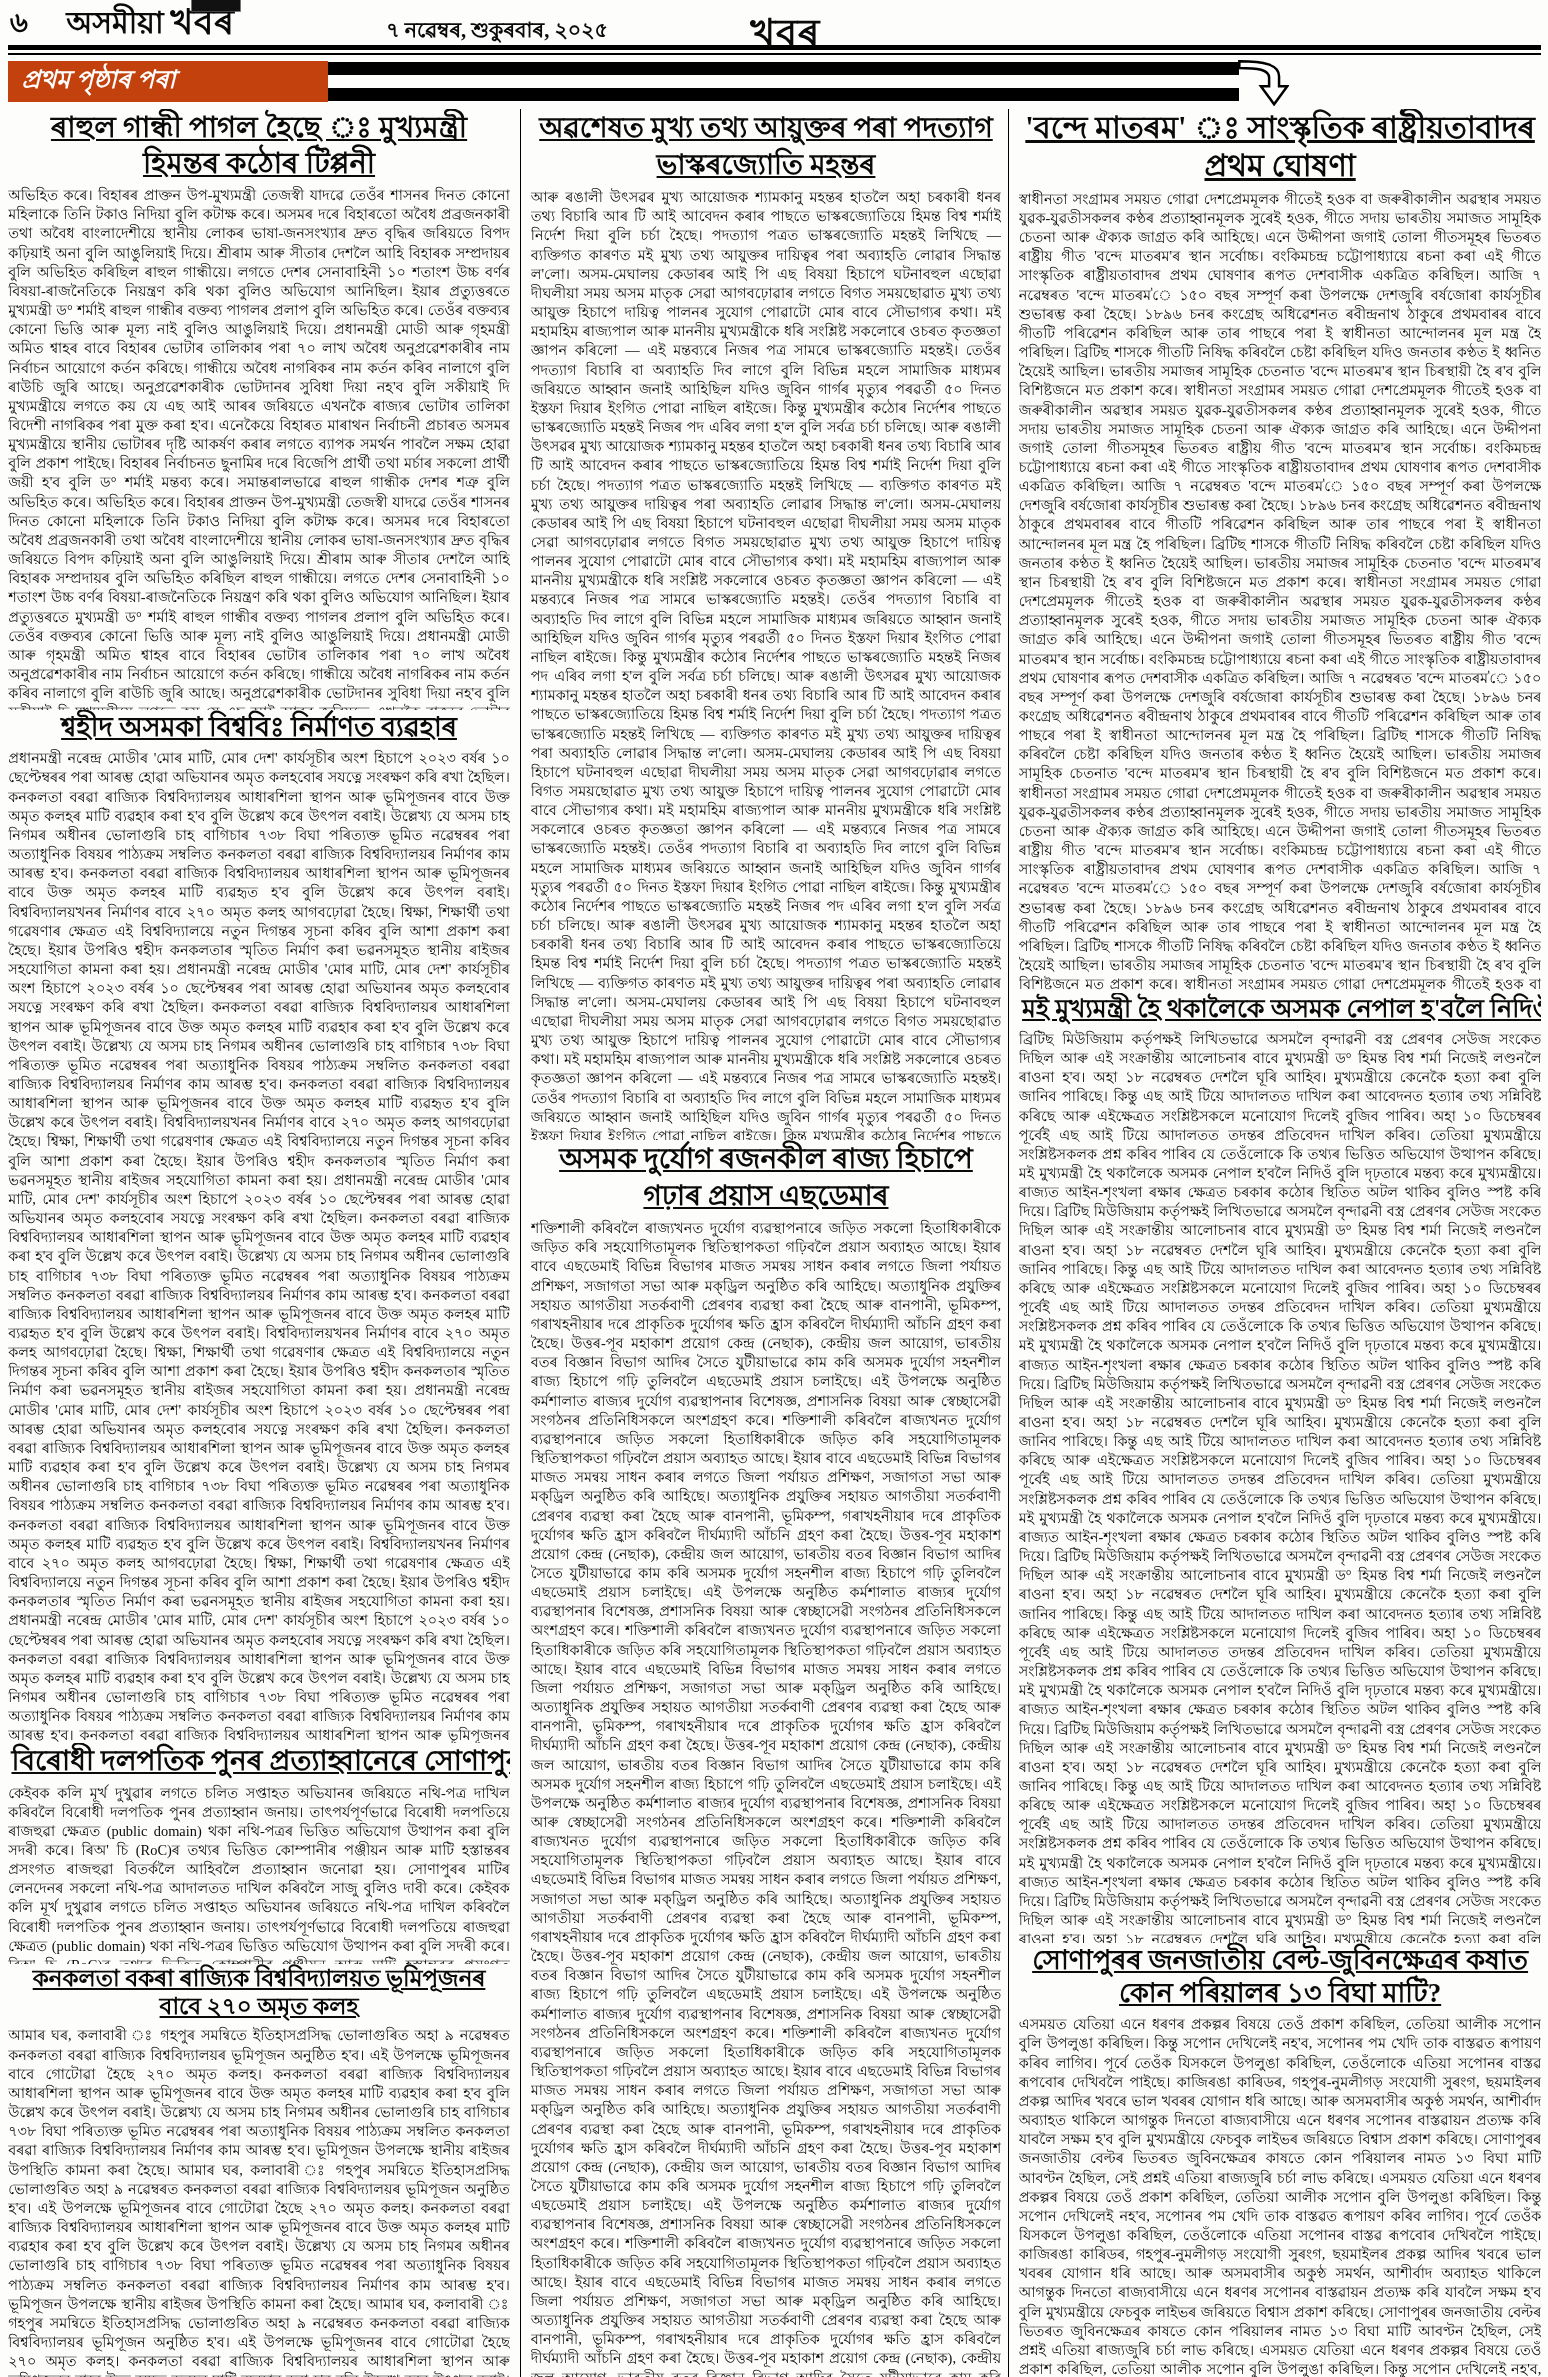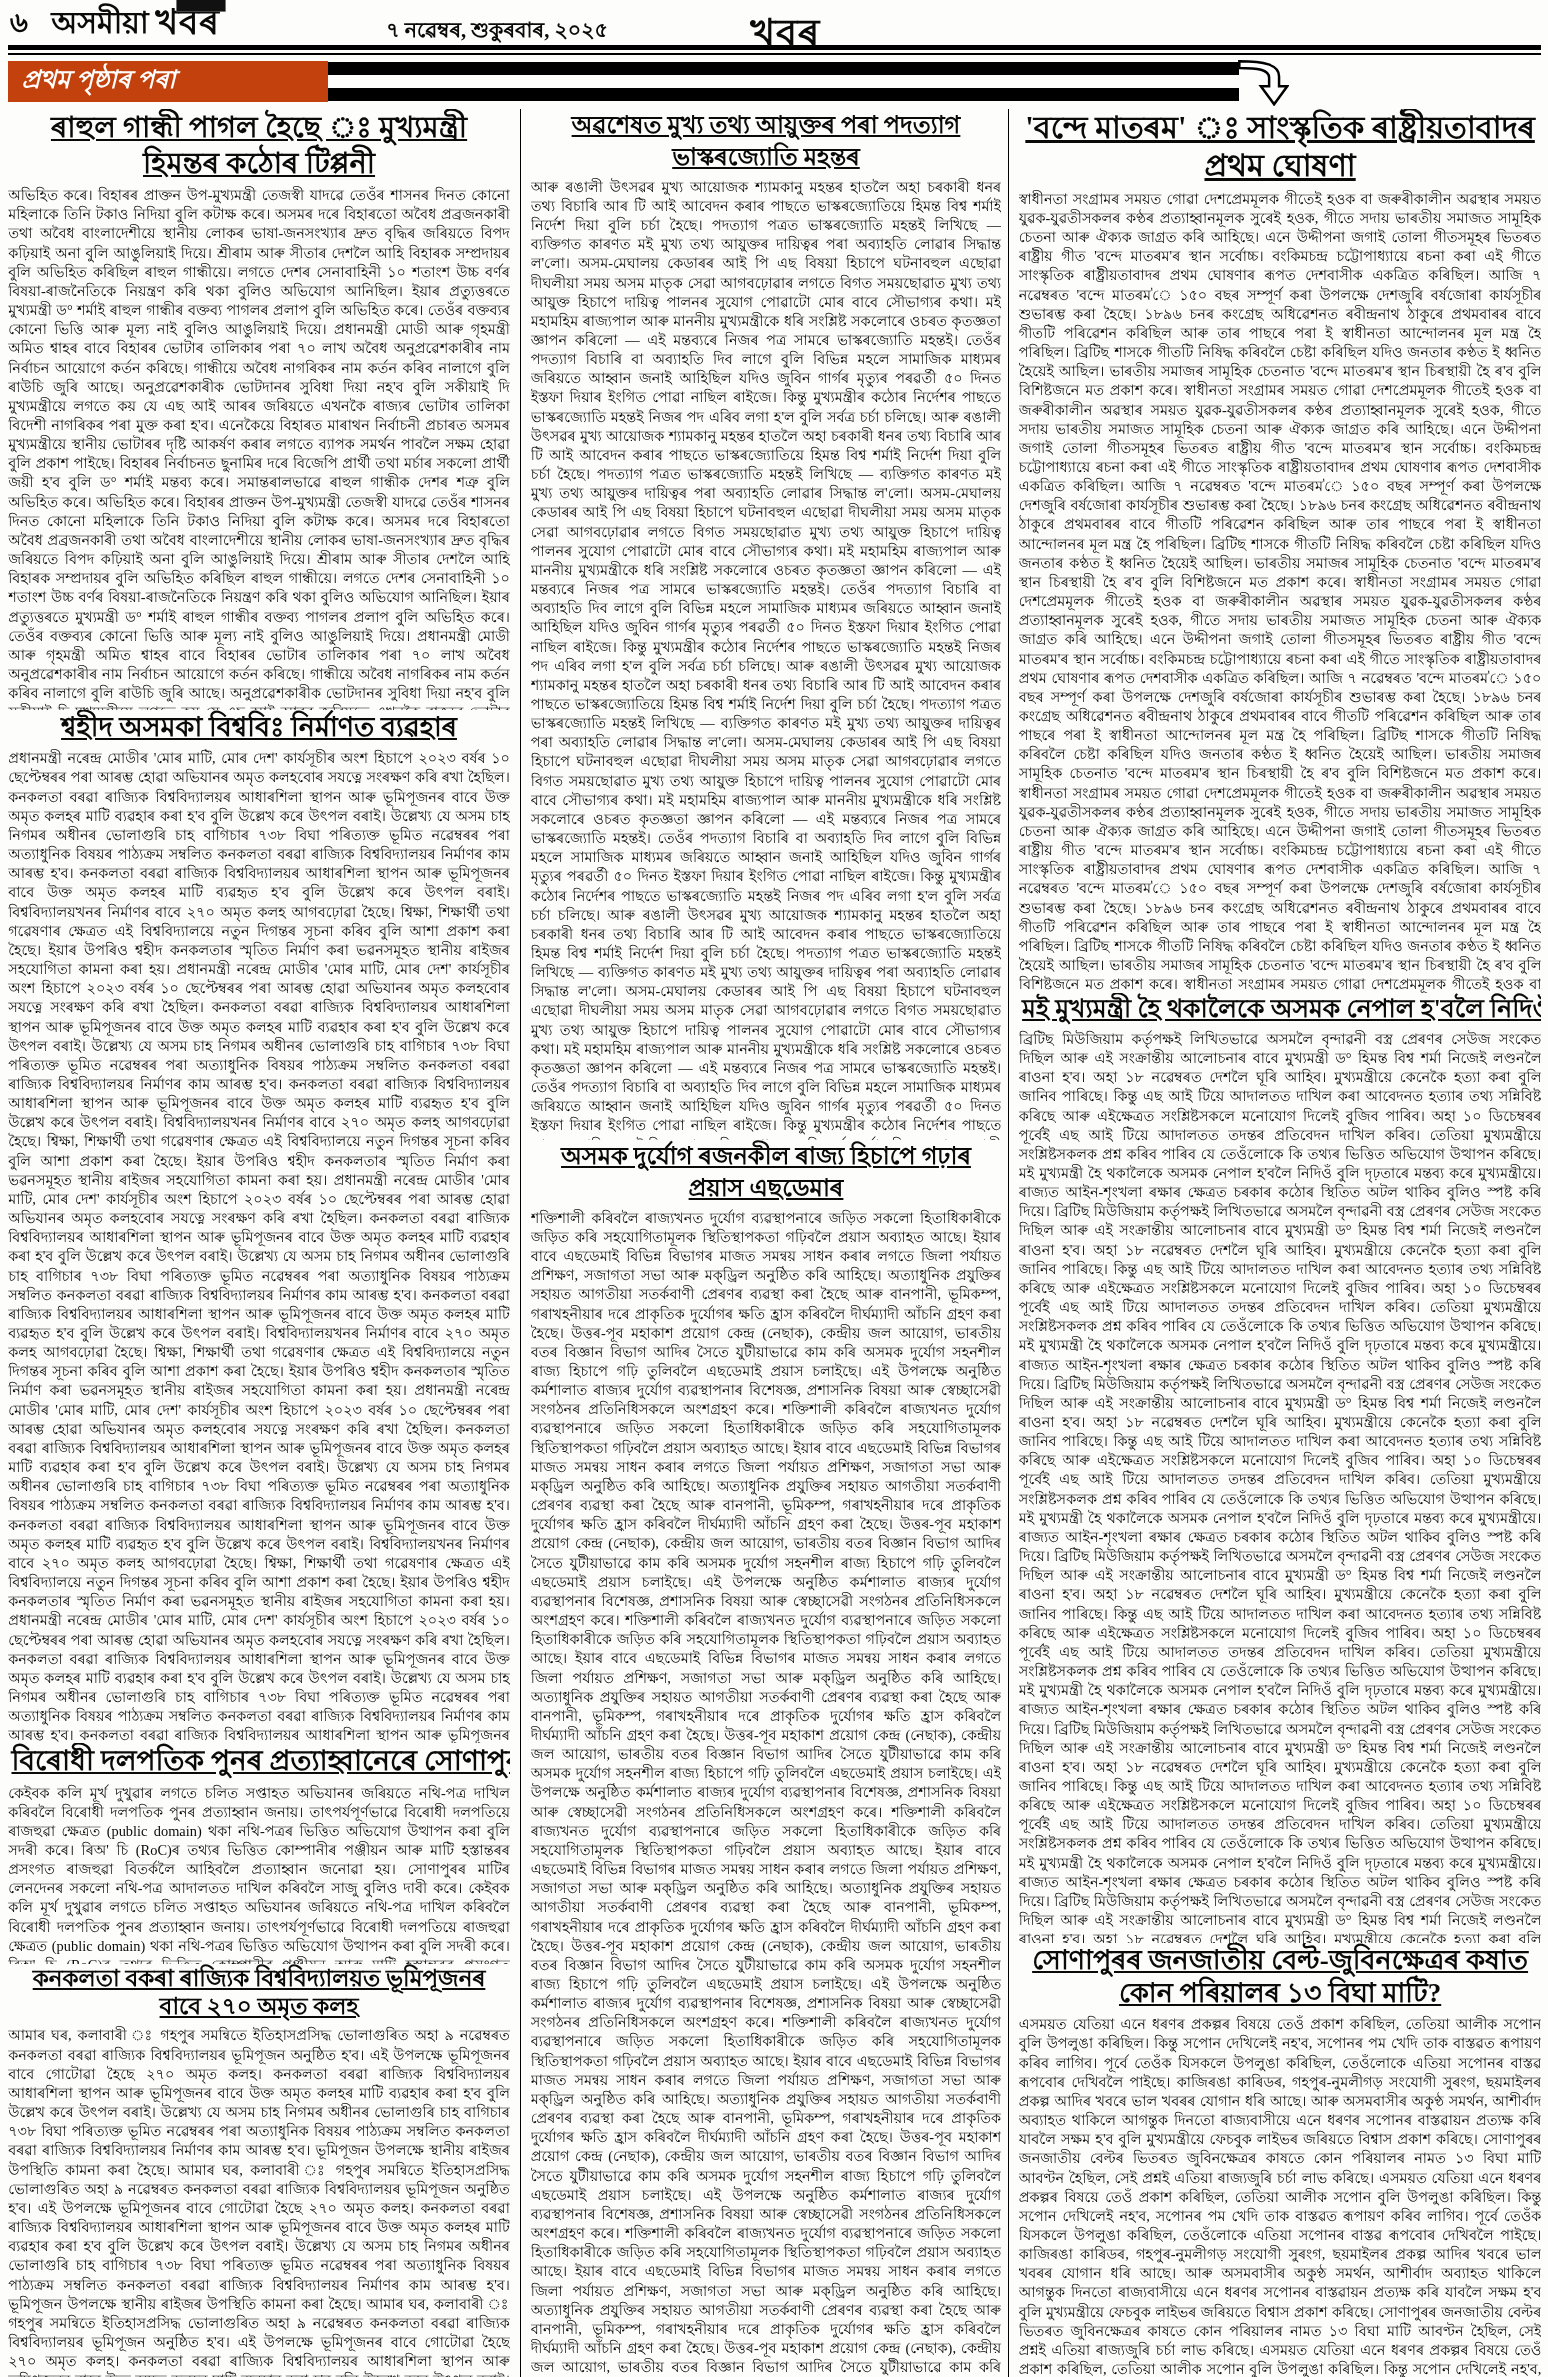--- a/index.html
+++ b/index.html
@@ -9,21 +9,21 @@
     background:#fdfdfb;color:#0a0a0a;
     font-family:"Liberation Serif", serif;
     overflow:hidden;
     box-sizing:border-box;
     padding:5px 6.6px 5px 8.2px;
   }
   
   .masthead{position:relative;height:38px;}
   .mast-pageno{position:absolute;left:1.6px;top:0;font-size:28px;font-weight:bold;line-height:35px;}
   .mast-brand{position:absolute;left:43px;top:0;display:flex;align-items:flex-end;}
-  .mast-brand .brand-light{font-size:30px;font-weight:bold;line-height:35px;}
+  .mast-brand .brand-light{font-size:30px;font-weight:bold;line-height:35px;margin-left:15px;}
   .mast-brand .brand-heavy{font-size:35px;font-weight:900;line-height:35px;margin-left:6.6px;letter-spacing:0.8px;position:relative;}
   .mast-stamp{position:absolute;right:-5px;top:-7.4px;width:48px;height:13.2px;background:#111;
     box-shadow:0 0 0 0.8px #555;}
   .mast-date{position:absolute;left:378px;top:10px;font-size:20.6px;font-weight:bold;}
   .mast-center{position:absolute;left:742px;top:-1.6px;font-size:38px;font-weight:900;letter-spacing:0.8px;}
   
   .rule-thick{height:5.8px;background:#000;margin-top:1.6px;}
   .rule-thin{height:2.5px;background:#000;margin-top:2.5px;}
   
   .banner{position:relative;height:41px;margin-top:5.8px;}
@@ -56,21 +56,21 @@
   .body-text{
     margin:0;flex:1;overflow:hidden;
     text-align:justify;font-size:14.4px;line-height:1.33;
     word-spacing:0.8px;
   }
   
   .col-0 .article:nth-child(1) .headline{font-size:29px;}
   .col-0 .article:nth-child(2) .headline{font-size:27px;}
   .col-0 .article:nth-child(3) .headline{font-size:28px;white-space:nowrap;}
   .col-0 .article:nth-child(4) .headline{font-size:23px;}
-  .col-1 .article .headline{font-size:24px;line-height:1.3;}
+  .col-1 .article .headline{font-size:28px;line-height:1.3;}
   .col-2 .article:nth-child(1) .headline{font-size:30.5px;}
   .col-2 .article:nth-child(2) .headline{font-size:25px;white-space:nowrap;}
   .col-2 .article:nth-child(3) .headline{font-size:27px;}
   
   .col-0 .article:nth-child(1){height:601px;}
   .col-0 .article:nth-child(2){height:1033px;}
   .col-0 .article:nth-child(3){height:221px;}
   .col-0 .article:nth-child(4){flex:1;}
   .col-1 .article:nth-child(1){height:1031px;}
   .col-1 .article:nth-child(2){flex:1;}

